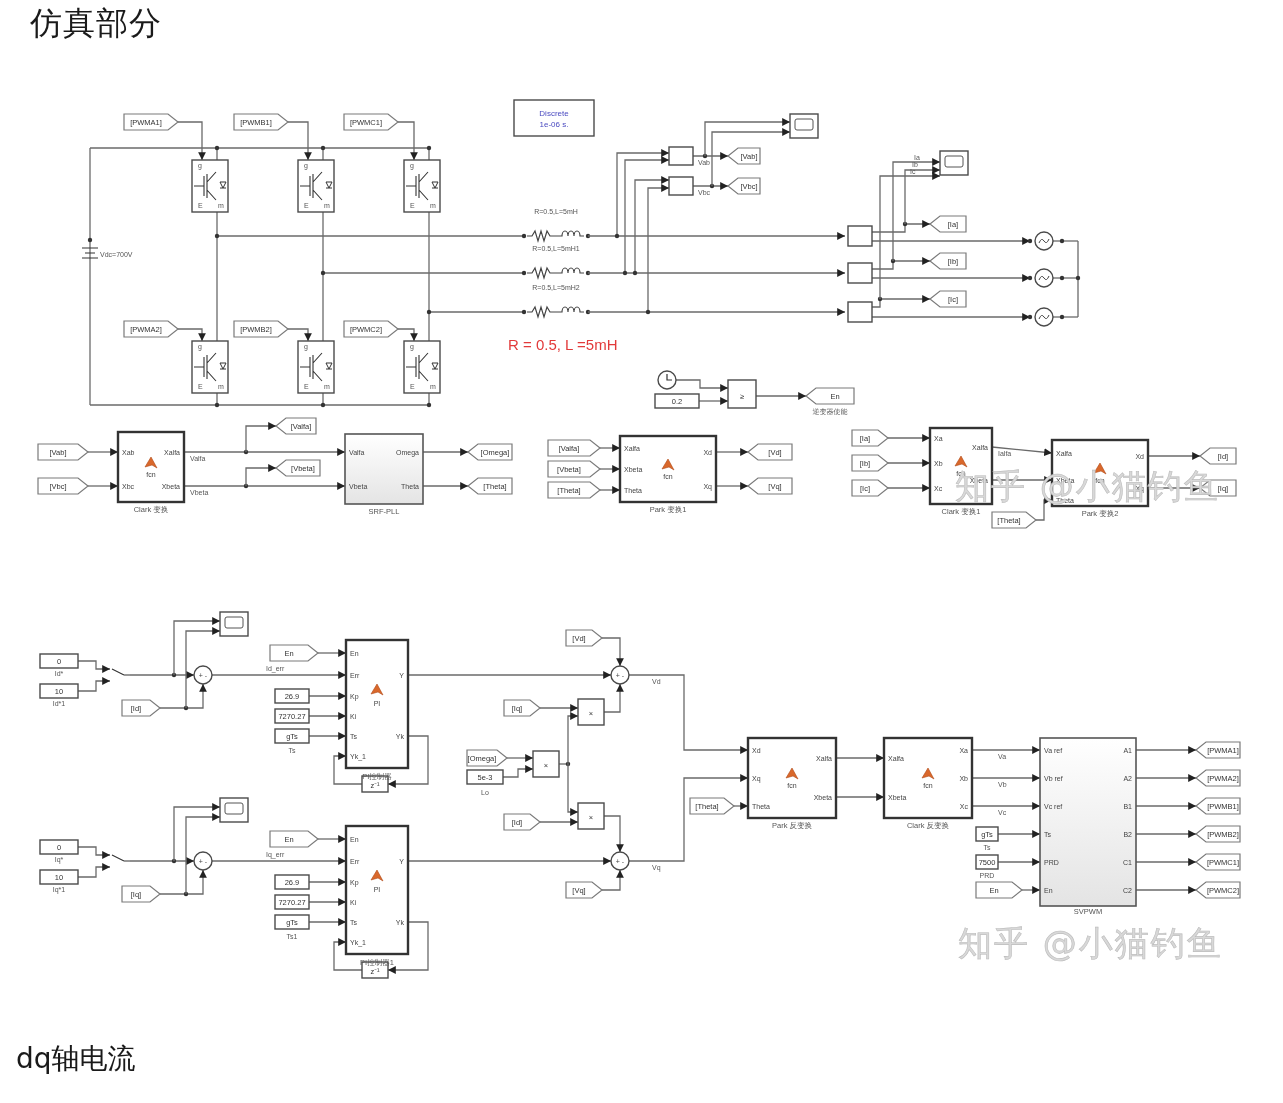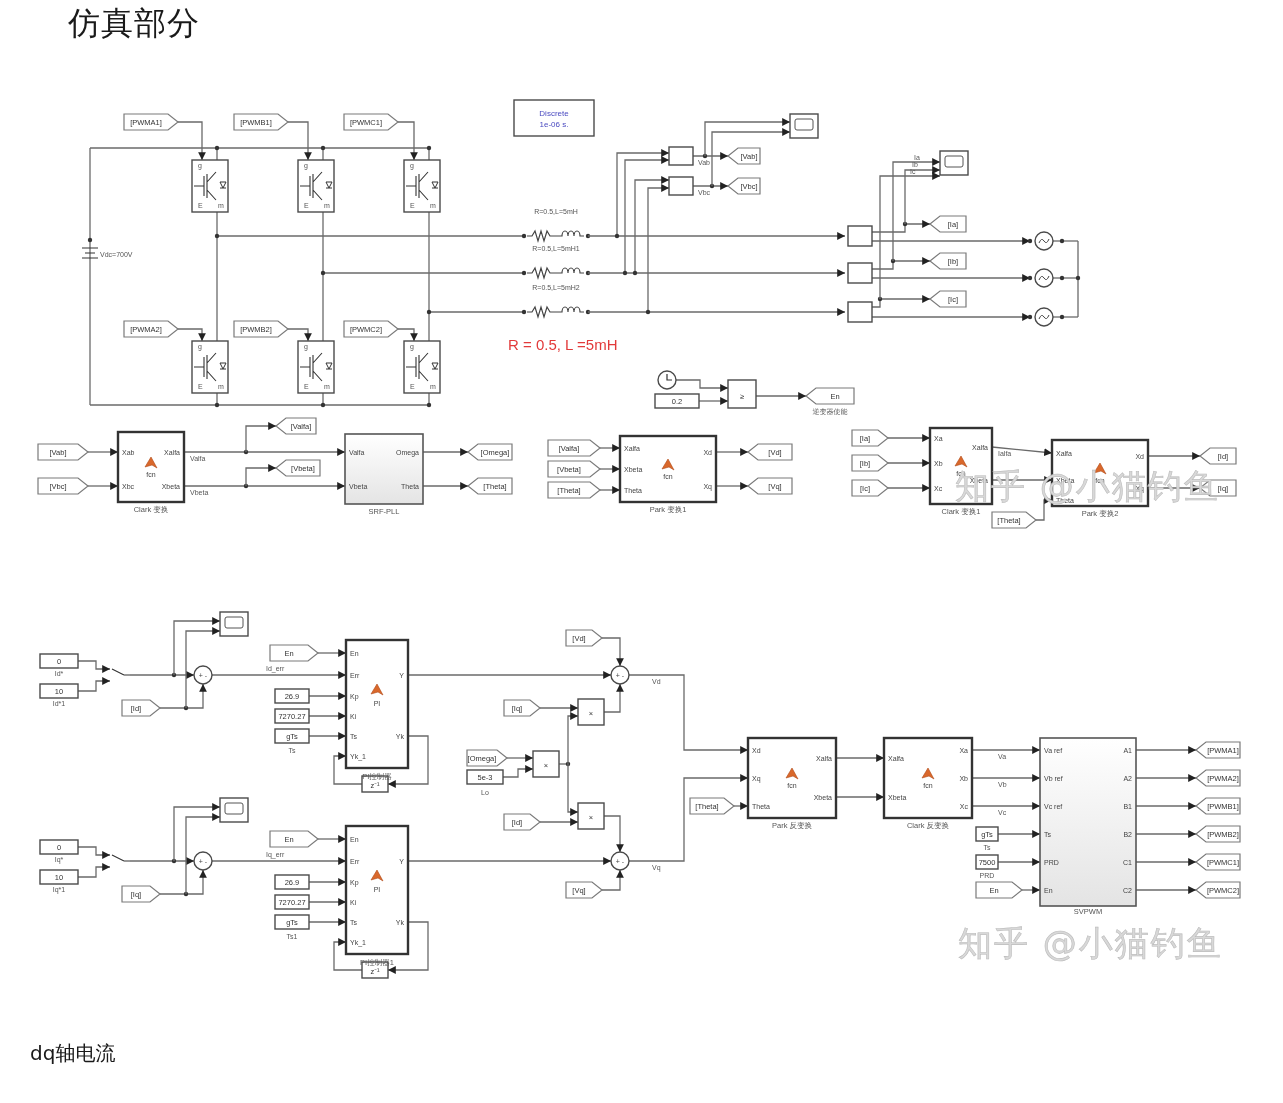--- a/index.html
+++ b/index.html
@@ -1,20 +1,20 @@
 <!DOCTYPE html>
 <html><head>
 <meta charset="utf-8">
 <style>
   html, body { margin:0; padding:0; background:#ffffff; }
   body { width:1283px; height:1103px; position:relative; overflow:hidden;
          font-family:"DejaVu Sans", sans-serif; color:#222; }
   .heading { position:absolute; font-family:"DejaVu Sans", sans-serif; color:#1a1a1a; }
-  #title { left:30px; top:2px; font-size:32px; letter-spacing:1px;margin-left:38px; }
-  #subtitle { left:30px; top:1040px; font-size:20px; }
+  #title { left:30px; top:2px; font-size:32px; letter-spacing:1px; }
+  #subtitle { left:16px; top:1040px; font-size:28px; }
   svg#diagram { position:absolute; left:0; top:0; }
   svg text { font-family:"Liberation Sans", sans-serif; }
   .wire { stroke:#6a6a6a; stroke-width:1.3; fill:none; }
   .blk { fill:#ffffff; stroke:#4a4a4a; stroke-width:1.4; }
   .blk-thick { fill:#ffffff; stroke:#333; stroke-width:2.4; }
   .blk-sub { fill:url(#gradSub); stroke:#555; stroke-width:1.6; }
   .tag { fill:#fff; stroke:#7a7a7a; stroke-width:1.2; }
   .port { font-size:7px; fill:#444; }
   .lbl { font-size:7px; fill:#555; }
   .tagtxt { font-size:7.5px; fill:#333; }

